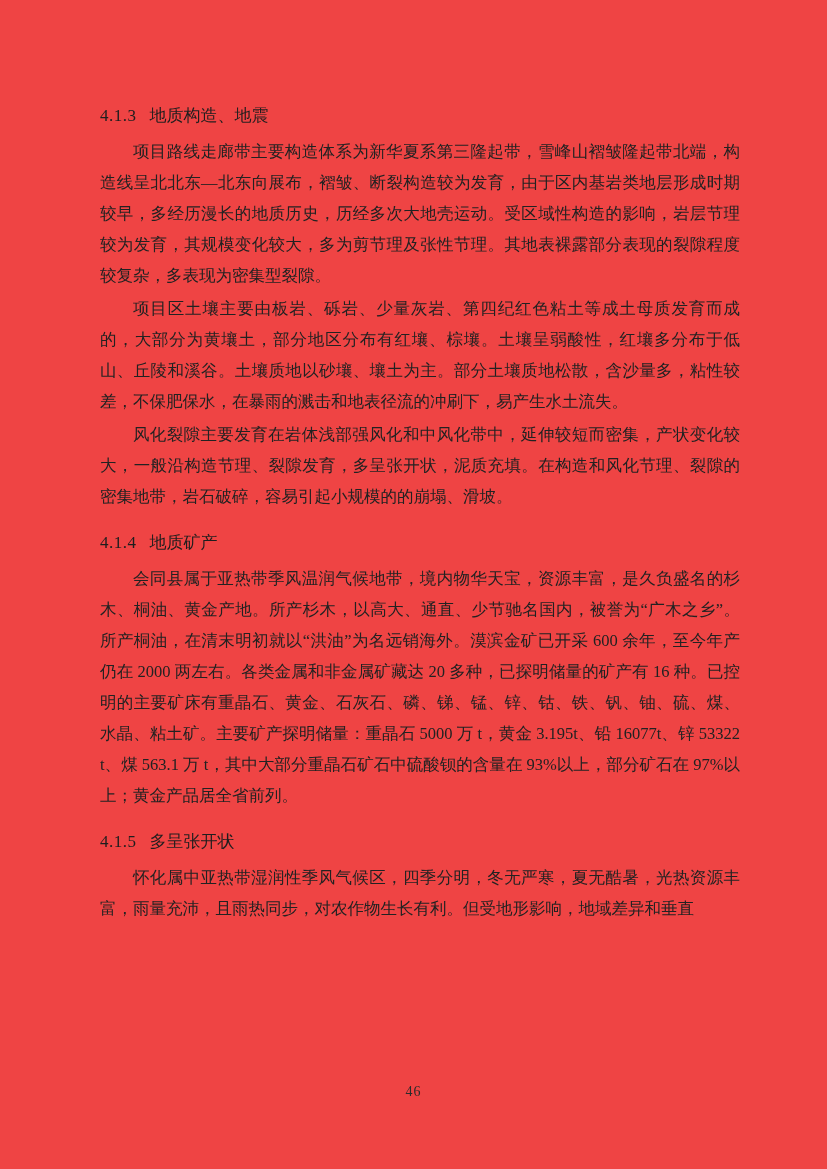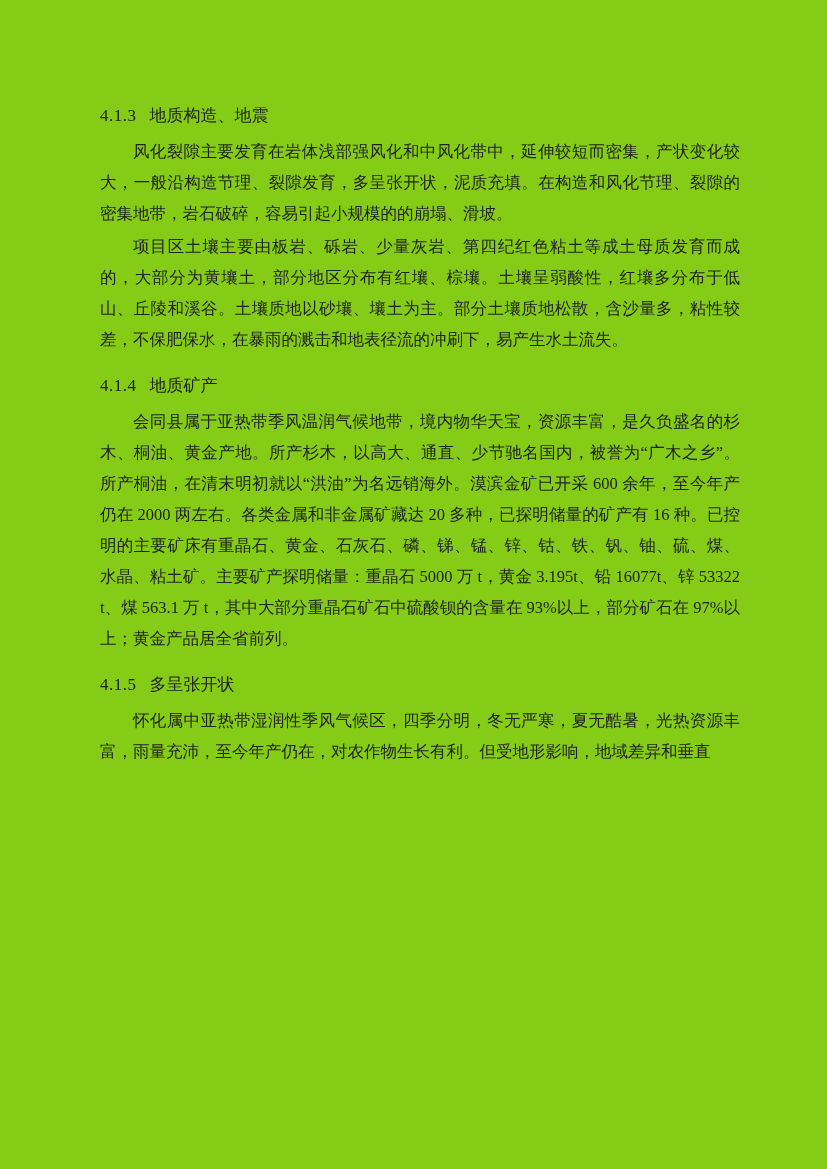--- a/index.html
+++ b/index.html
@@ -8,21 +8,21 @@
   }
   body {
     width: 827px;
     height: 1169px;
     background: #ffffff;
   }
   .page {
     position: relative;
     width: 827px;
     height: 1169px;
-    background: #84cc16;
+    background: #ef4444;
     overflow: hidden;
     font-family: "Liberation Serif", "DejaVu Serif", serif;
     color: #212121;
   }
   .content {
     position: absolute;
     left: 100px;
     top: 100px;
     width: 640px;
   }
@@ -64,29 +64,33 @@
   }
 </style>
 </head>
 <body>
 
 <div class="page">
   <div class="content">
 
     <h2 class="section-heading"><span class="heading-number">4.1.3</span><span class="heading-title">地质构造、地震</span></h2>
 
+    <p class="para">项目路线走廊带主要构造体系为新华夏系第三隆起带，雪峰山褶皱隆起带北端，构造线呈北北东—北东向展布，褶皱、断裂构造较为发育，由于区内基岩类地层形成时期较早，多经历漫长的地质历史，历经多次大地壳运动。受区域性构造的影响，岩层节理较为发育，其规模变化较大，多为剪节理及张性节理。其地表裸露部分表现的裂隙程度较复杂，多表现为密集型裂隙。</p>
+
+    <p class="para">项目区土壤主要由板岩、砾岩、少量灰岩、第四纪红色粘土等成土母质发育而成的，大部分为黄壤土，部分地区分布有红壤、棕壤。土壤呈弱酸性，红壤多分布于低山、丘陵和溪谷。土壤质地以砂壤、壤土为主。部分土壤质地松散，含沙量多，粘性较差，不保肥保水，在暴雨的溅击和地表径流的冲刷下，易产生水土流失。</p>
 
     <p class="para">风化裂隙主要发育在岩体浅部强风化和中风化带中，延伸较短而密集，产状变化较大，一般沿构造节理、裂隙发育，多呈张开状，泥质充填。在构造和风化节理、裂隙的密集地带，岩石破碎，容易引起小规模的的崩塌、滑坡。</p>
-
-    <p class="para">项目区土壤主要由板岩、砾岩、少量灰岩、第四纪红色粘土等成土母质发育而成的，大部分为黄壤土，部分地区分布有红壤、棕壤。土壤呈弱酸性，红壤多分布于低山、丘陵和溪谷。土壤质地以砂壤、壤土为主。部分土壤质地松散，含沙量多，粘性较差，不保肥保水，在暴雨的溅击和地表径流的冲刷下，易产生水土流失。</p>
 
 
     <h2 class="section-heading spaced"><span class="heading-number">4.1.4</span><span class="heading-title">地质矿产</span></h2>
 
     <p class="para">会同县属于亚热带季风温润气候地带，境内物华天宝，资源丰富，是久负盛名的杉木、桐油、黄金产地。所产杉木，以高大、通直、少节驰名国内，被誉为“广木之乡”。所产桐油，在清末明初就以“洪油”为名远销海外。漠滨金矿已开采 600 余年，至今年产仍在 2000 两左右。各类金属和非金属矿藏达 20 多种，已探明储量的矿产有 16 种。已控明的主要矿床有重晶石、黄金、石灰石、磷、锑、锰、锌、钴、铁、钒、铀、硫、煤、水晶、粘土矿。主要矿产探明储量：重晶石 5000 万 t，黄金 3.195t、铅 16077t、锌 53322t、煤 563.1 万 t，其中大部分重晶石矿石中硫酸钡的含量在 93%以上，部分矿石在 97%以上；黄金产品居全省前列。</p>
 
     <h2 class="section-heading spaced"><span class="heading-number">4.1.5</span><span class="heading-title">多呈张开状</span></h2>
 
-    <p class="para">怀化属中亚热带湿润性季风气候区，四季分明，冬无严寒，夏无酷暑，光热资源丰富，雨量充沛，至今年产仍在，对农作物生长有利。但受地形影响，地域差异和垂直</p>
+    <p class="para">怀化属中亚热带湿润性季风气候区，四季分明，冬无严寒，夏无酷暑，光热资源丰富，雨量充沛，且雨热同步，对农作物生长有利。但受地形影响，地域差异和垂直</p>
 
   </div>
 
+  <div class="footer">
+    <span class="page-number">46</span>
+  </div>
 </div>
 
 </body></html>

